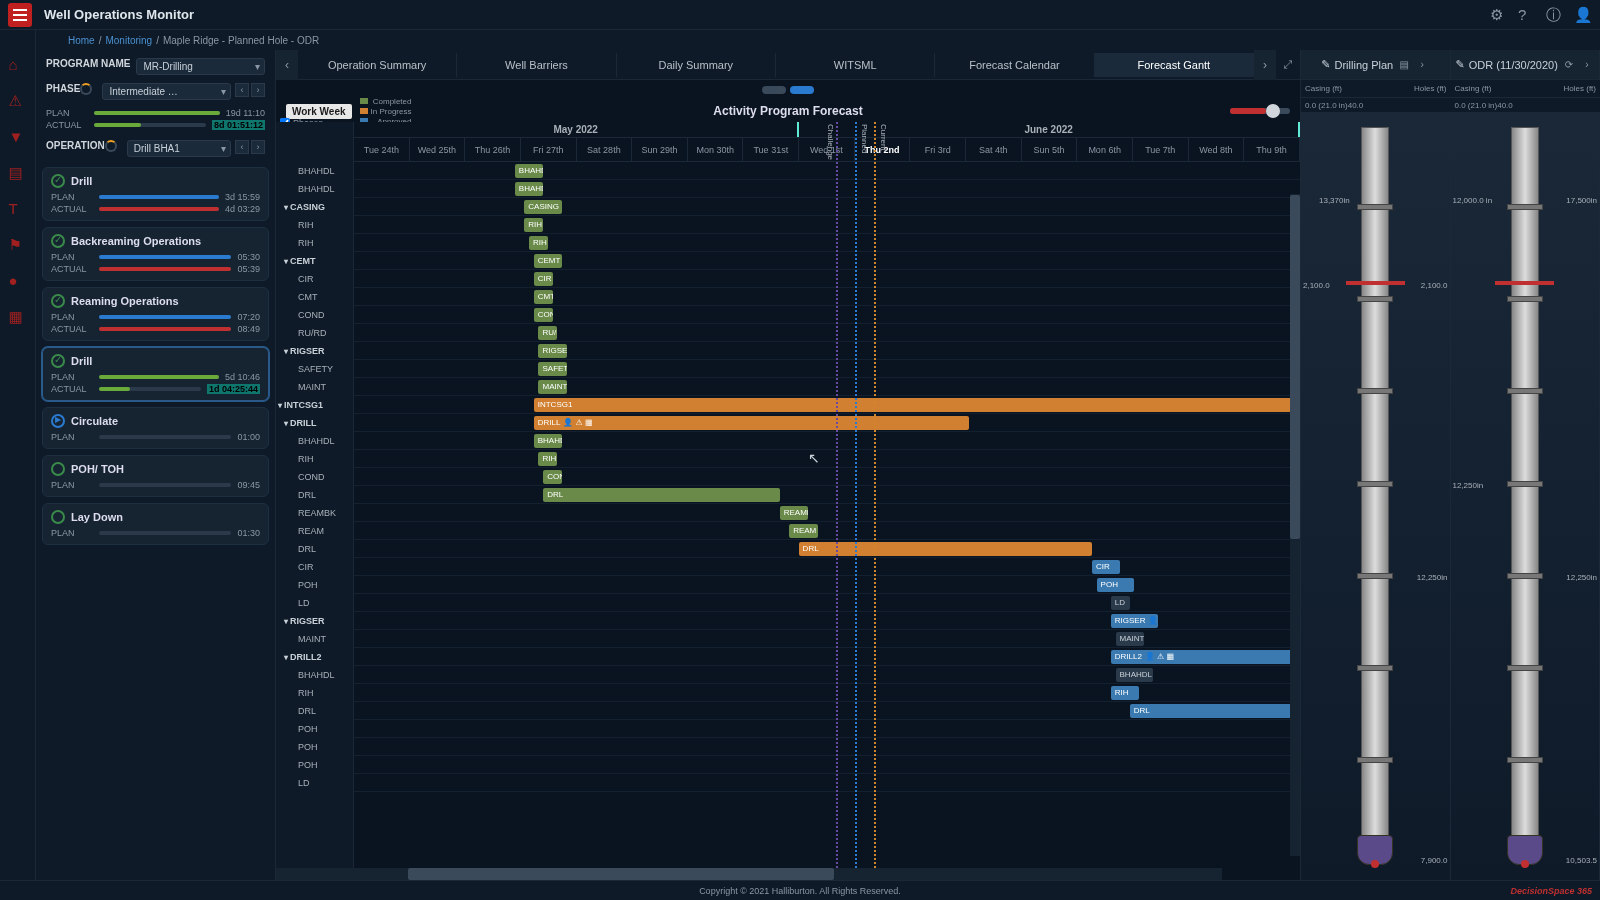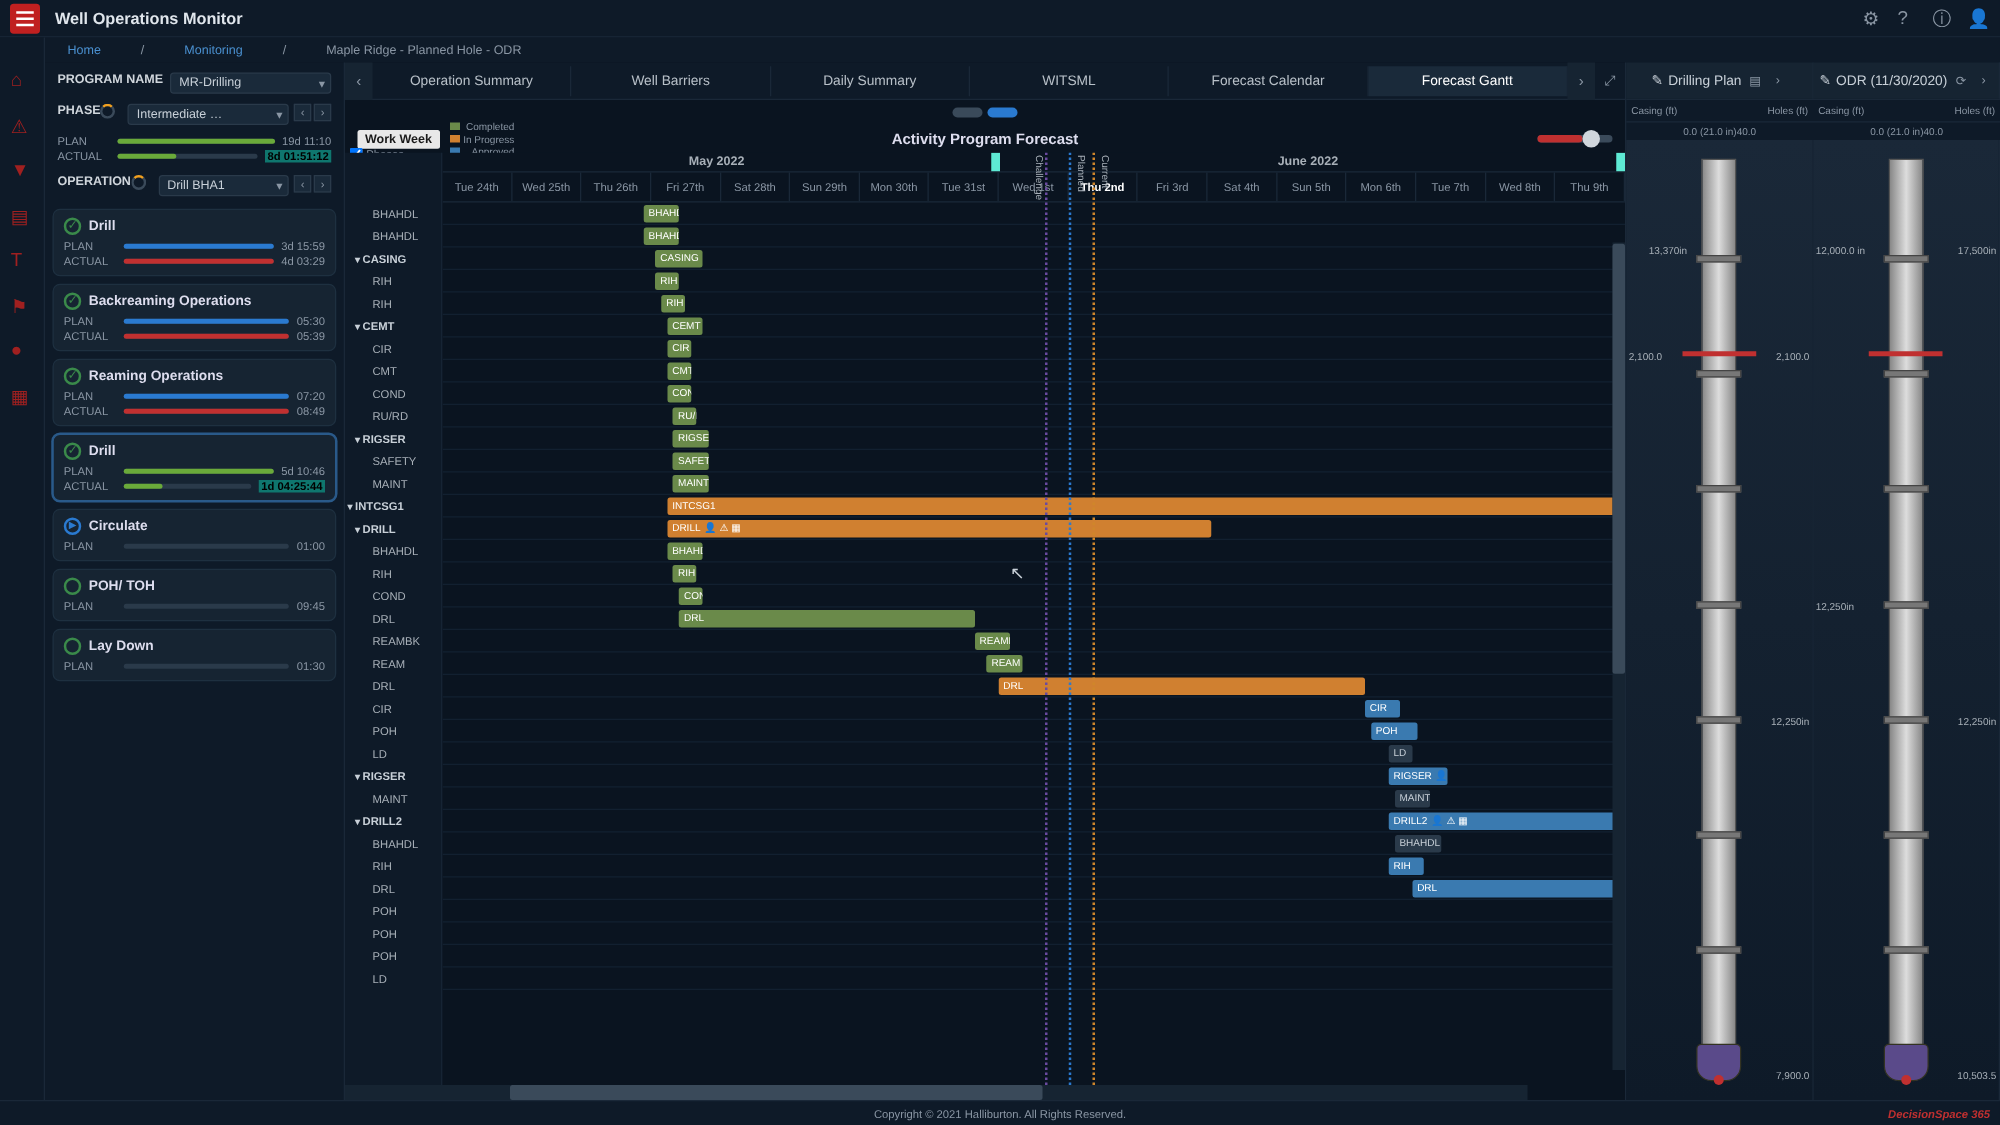--- a/index.html
+++ b/index.html
@@ -7,21 +7,21 @@
 
 
 .topbar { height:30px; background:#0e1a28; display:flex; align-items:center; padding:0 8px; border-bottom:1px solid #1a2838; }
 .hamburger { width:24px; height:24px; background:#c02020; border-radius:3px; display:flex; flex-direction:column; justify-content:center; align-items:center; gap:3px; cursor:pointer; margin-right:12px;}
 .hamburger span { width:14px; height:2px; background:#fff; }
 .apptitle { font-size:13px; font-weight:600; color:#e0e6ec; }
 .topbar-right { margin-left:auto; display:flex; gap:10px; }
 .top-icon { width:18px; height:18px; color:#8a96a4; cursor:pointer; font-size:15px; }
 
 
-.breadcrumb { height:20px; background:#0e1a28; display:flex; align-items:center; padding:0 54px; font-size:10px; color:#8a96a4;gap:28px; }
+.breadcrumb { height:20px; background:#0e1a28; display:flex; align-items:center; padding:0 68px; font-size:10px; color:#8a96a4; }
 .breadcrumb a { color:#4a90d0; text-decoration:none; }
 
 
 .rail { position:absolute; left:0; top:30px; bottom:0; width:36px; background:#0e1a28; display:flex; flex-direction:column; align-items:center; padding-top:26px; gap:18px; border-right:1px solid #1a2838;}
 .rail-icon { width:18px; height:18px; color:#a02020; font-size:15px; cursor:pointer; }
 
 
 .main { position:absolute; left:36px; right:0; top:50px; bottom:20px; display:flex; }
 
 
@@ -81,21 +81,21 @@
 
 .gantt-body { flex:1; display:flex; position:relative; overflow:hidden; }
 .gantt-tree { width:78px; background:#0e1a28; border-right:1px solid #1a2838; padding-top:40px; font-size:9px; overflow-y:auto;}
 .gtree-row { padding:2px 2px 2px 12px; color:#a8b0b8; white-space:nowrap; height:18px; line-height:14px;}
 .gtree-row.grp { font-weight:600; color:#c8d0d8; padding-left:4px;}
 .gtree-row.grp::before { content:"▾"; margin-right:2px; font-size:8px;}
 .gtree-row.sub { padding-left:22px;}
 
 .gantt-grid { flex:1; position:relative; background:#0a1420; overflow:hidden;}
 .month-row { height:16px; display:flex; border-bottom:1px solid #1a2838; font-size:10px; }
-.month-cell { border-right:7px solid #5eead4; text-align:center; line-height:16px; font-weight:600; color:#a8b0b8;}
+.month-cell { border-right:2px solid #5eead4; text-align:center; line-height:16px; font-weight:600; color:#a8b0b8;}
 .day-row { height:24px; display:flex; border-bottom:1px solid #1a2838; }
 .day-cell { flex:1; border-right:1px solid #1a2838; text-align:center; line-height:24px; font-size:9px; color:#8a96a4; }
 .day-cell.today { color:#fff; font-weight:700; }
 .gantt-rows { position:absolute; left:0; right:0; top:40px; bottom:0; }
 .glane { height:18px; border-bottom:1px solid #122030; position:relative; }
 .gbar { position:absolute; top:2px; height:14px; border-radius:2px; font-size:8px; line-height:14px; padding:0 4px; color:#111; overflow:hidden; white-space:nowrap;}
 .gbar.orange { background:#d08030; color:#fff; }
 .gbar.green { background:#6a8a4a; color:#fff; }
 .gbar.blue { background:#3a7ab0; color:#fff; }
 .gbar.dark { background:#2a3a4a; color:#c8d0d8; }
@@ -112,21 +112,21 @@
 
 
 .rightpanel { width:300px; background:#0e1a28; border-left:1px solid #1a2838; display:flex; flex-direction:column;}
 .rp-header { height:30px; display:flex; border-bottom:1px solid #1a2838;}
 .rp-tab { flex:1; display:flex; align-items:center; justify-content:center; gap:4px; font-size:11px; color:#c8d0d8; border-right:1px solid #1a2838; background:#162432;}
 .rp-tab .ic { font-size:11px;}
 .rp-tabctl { width:14px; display:flex; align-items:center; justify-content:center; color:#8a96a4; font-size:10px; cursor:pointer;}
 .rp-sub { height:18px; display:flex; font-size:8px; color:#8a96a4; border-bottom:1px solid #1a2838;}
 .rp-sub div { flex:1; display:flex; align-items:center; justify-content:space-between; padding:0 4px;}
 .rp-sub2 { height:14px; display:flex; font-size:8px; color:#8a96a4;}
-.rp-sub2 div { flex:1; display:flex; align-items:center; justify-content:center; padding:0 4px;}
+.rp-sub2 div { flex:1; display:flex; align-items:center; justify-content:flex-start; padding:0 4px;}
 .well-area { flex:1; display:flex; }
 .well-col { flex:1; position:relative; background:linear-gradient(#1a2838,#0e1a28); border-right:1px solid #1a2838;}
 .pipe { position:absolute; top:2%; bottom:5%; left:50%; width:28px; transform:translateX(-50%); background:linear-gradient(90deg,#888,#ddd,#888); border:1px solid #555; }
 .pipe2 { position:absolute; top:2%; bottom:5%; left:50%; width:48px; transform:translateX(-50%); background:linear-gradient(90deg,#6a5a3a,#b09060,#6a5a3a); border:1px solid #443; z-index:-1;}
 .coupling { position:absolute; left:50%; width:36px; height:6px; transform:translateX(-50%); background:#777; border:1px solid #444;}
 .coupling.c1{top:12%}.coupling.c2{top:24%}.coupling.c3{top:36%}.coupling.c4{top:48%}.coupling.c5{top:60%}.coupling.c6{top:72%}.coupling.c7{top:84%}
 .bit { position:absolute; bottom:2%; left:50%; transform:translateX(-50%); width:36px; height:30px; background:#5a4a8a; border-radius:4px 4px 12px 12px; border:1px solid #332;}
 .bit::after { content:""; position:absolute; bottom:-4px; left:50%; transform:translateX(-50%); width:8px; height:8px; background:#c03030; border-radius:50%;}
 .depth-lab { position:absolute; font-size:8px; color:#a8b0b8; }
 .redbar { position:absolute; height:4px; background:#c03030; left:30%; right:30%;}

